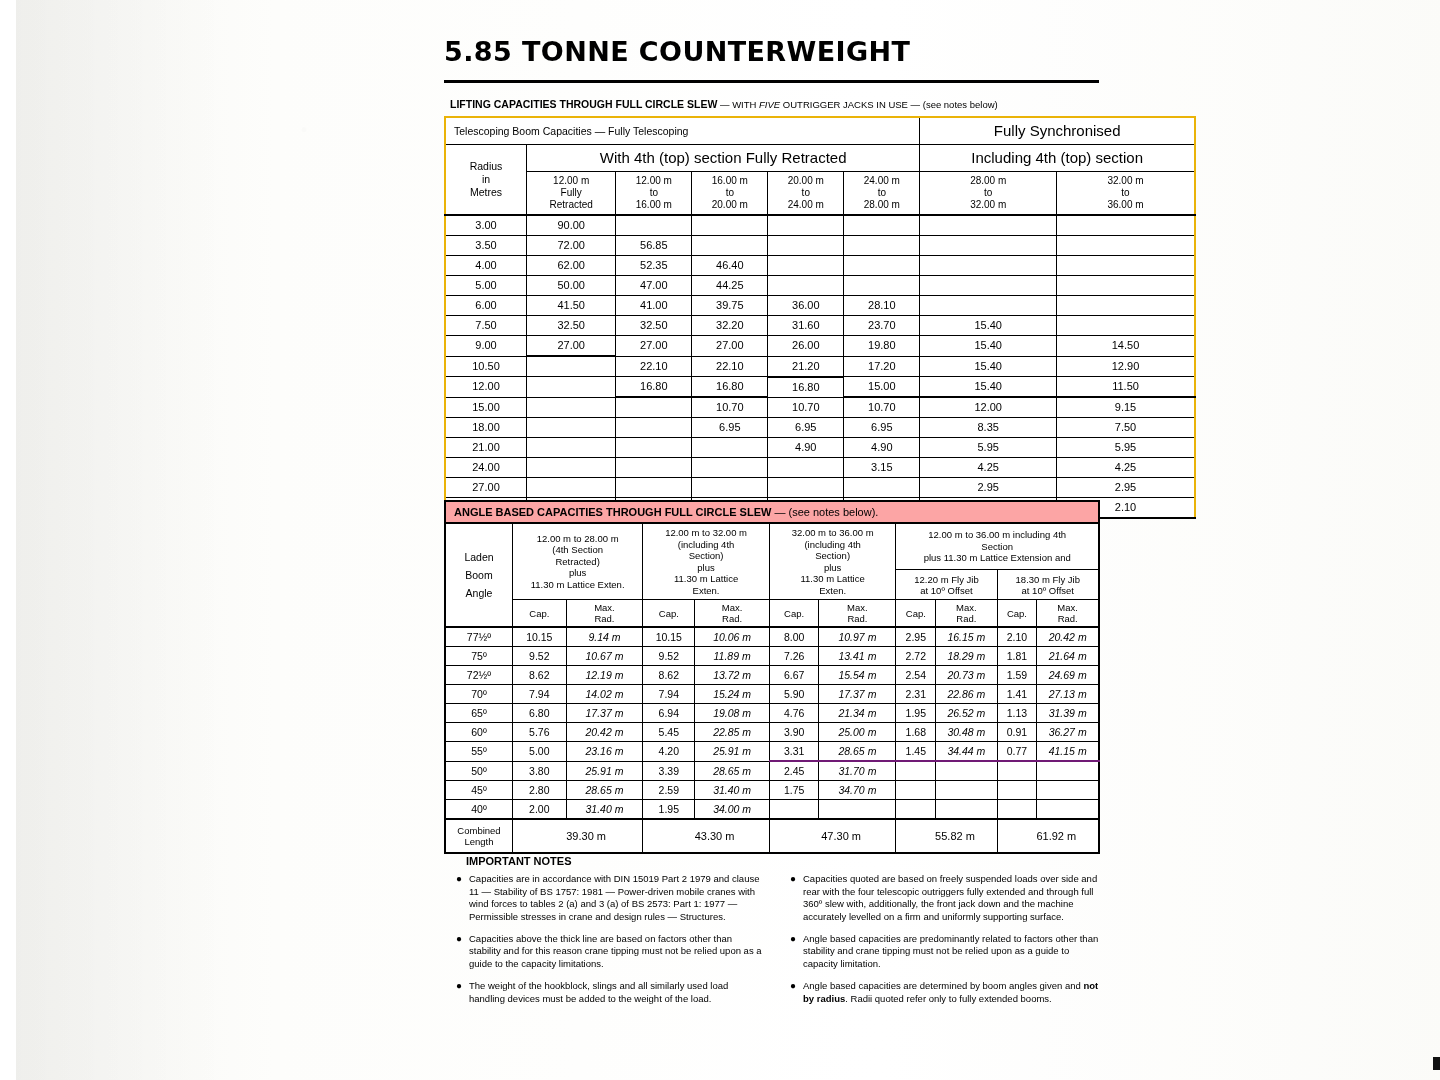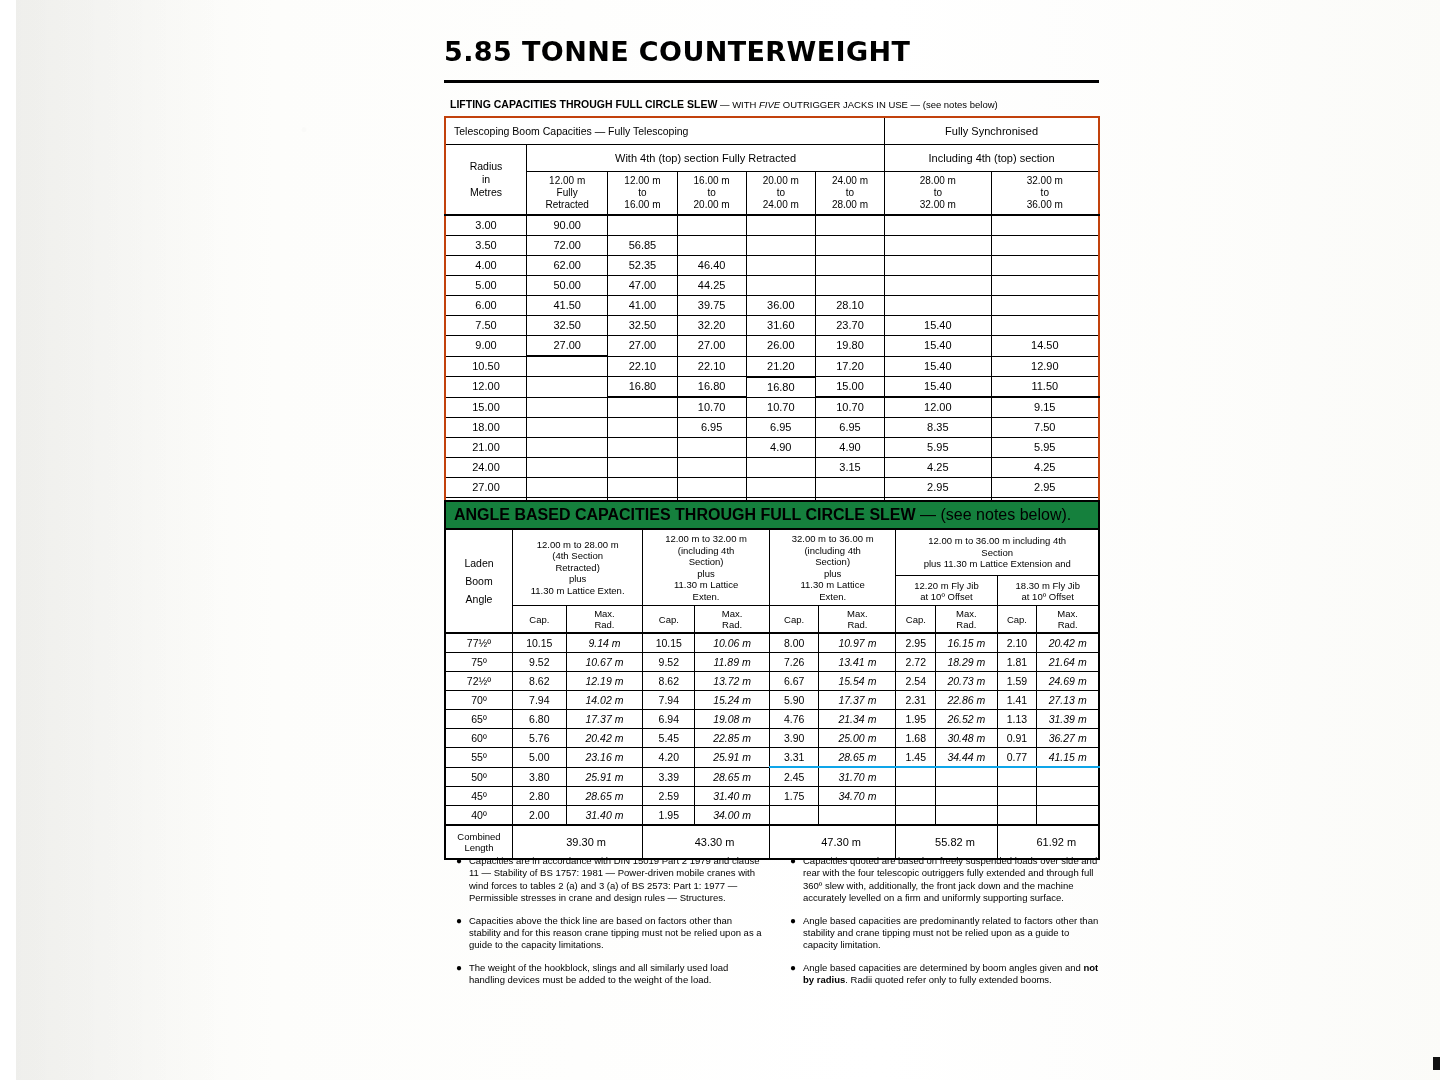--- a/index.html
+++ b/index.html
@@ -86,36 +86,36 @@
   }
 
   
   #table1-wrap {
     position: absolute;
     left: 428px;
     top: 116px;
     width: 656px;
   }
   #table1 {
-    width: 656px;
-    border: 2px solid #c2410c;
+    width: 752px;
+    border: 2px solid #eab308;
   }
   #table1 td {
     height: 19px;
     line-height: 19px;
   }
   #table1 .hdr-left {
     text-align: left;
     padding-left: 8px;
     font-size: 10.5px;
     height: 26px;
     line-height: 26px;
   }
   #table1 .hdr-center {
-    font-size: 11px;
+    font-size: 15px;
     height: 26px;
     line-height: 26px;
   }
   #table1 .radius-head {
     font-size: 10.5px;
     line-height: 13px;
   }
   #table1 .colhead {
     font-size: 10px;
     line-height: 12px;
@@ -138,24 +138,24 @@
   
   #table2-wrap {
     position: absolute;
     left: 428px;
     top: 500px;
     width: 656px;
   }
   #t2-title {
     border: 2px solid #000;
     border-bottom: 1px solid #000;
-    font-size: 16px;
+    font-size: 11px;
     font-weight: bold;
     padding: 4px 0 4px 8px;
-    background: #15803d;
+    background: #fca5a5;
   }
   #t2-title .light { font-weight: normal; }
   #table2 {
     width: 656px;
     border: 2px solid #000;
     border-top: none;
   }
   #table2 td {
     height: 18px;
     line-height: 18px;
@@ -172,21 +172,21 @@
     padding: 2px 2px;
   }
   #table2 .angle-col {
     width: 66px;
   }
   #table2 .ital {
     font-style: italic;
     border-radius: 6px;
   }
   #table2 .thick-top { border-top: 2px solid #000; }
-  #table2 .thick-bottom { border-bottom: 2px solid #0ea5e9; }
+  #table2 .thick-bottom { border-bottom: 2px solid #701a75; }
   #table2 .comb-label {
     font-size: 9.5px;
     line-height: 11px;
     height: 32px;
   }
   #table2 .comb-val {
     font-size: 11px;
     height: 32px;
     padding-left: 17px;
   }
@@ -693,20 +693,21 @@
             <td class="comb-val thick-top" colspan="2">43.30 m</td>
             <td class="comb-val thick-top" colspan="2">47.30 m</td>
             <td class="comb-val thick-top" colspan="2">55.82 m</td>
             <td class="comb-val thick-top" colspan="2">61.92 m</td>
           </tr>
         </tbody>
     </table>
   </div>
 
   <div id="notes">
+    <div class="notes-title">IMPORTANT NOTES</div>
     <div class="notes-cols">
       <div class="notes-col" id="notes-left">
           <div class="note">
             <div class="bullet">●</div>
             <div class="note-text">Capacities are in accordance with DIN 15019 Part 2 1979 and clause 11 — Stability of BS 1757: 1981 — Power-driven mobile cranes with wind forces to tables 2 (a) and 3 (a) of BS 2573: Part 1: 1977 — Permissible stresses in crane and design rules — Structures.</div>
           </div>
           <div class="note">
             <div class="bullet">●</div>
             <div class="note-text">Capacities above the thick line are based on factors other than stability and for this reason crane tipping must not be relied upon as a guide to the capacity limitations.</div>
           </div>

